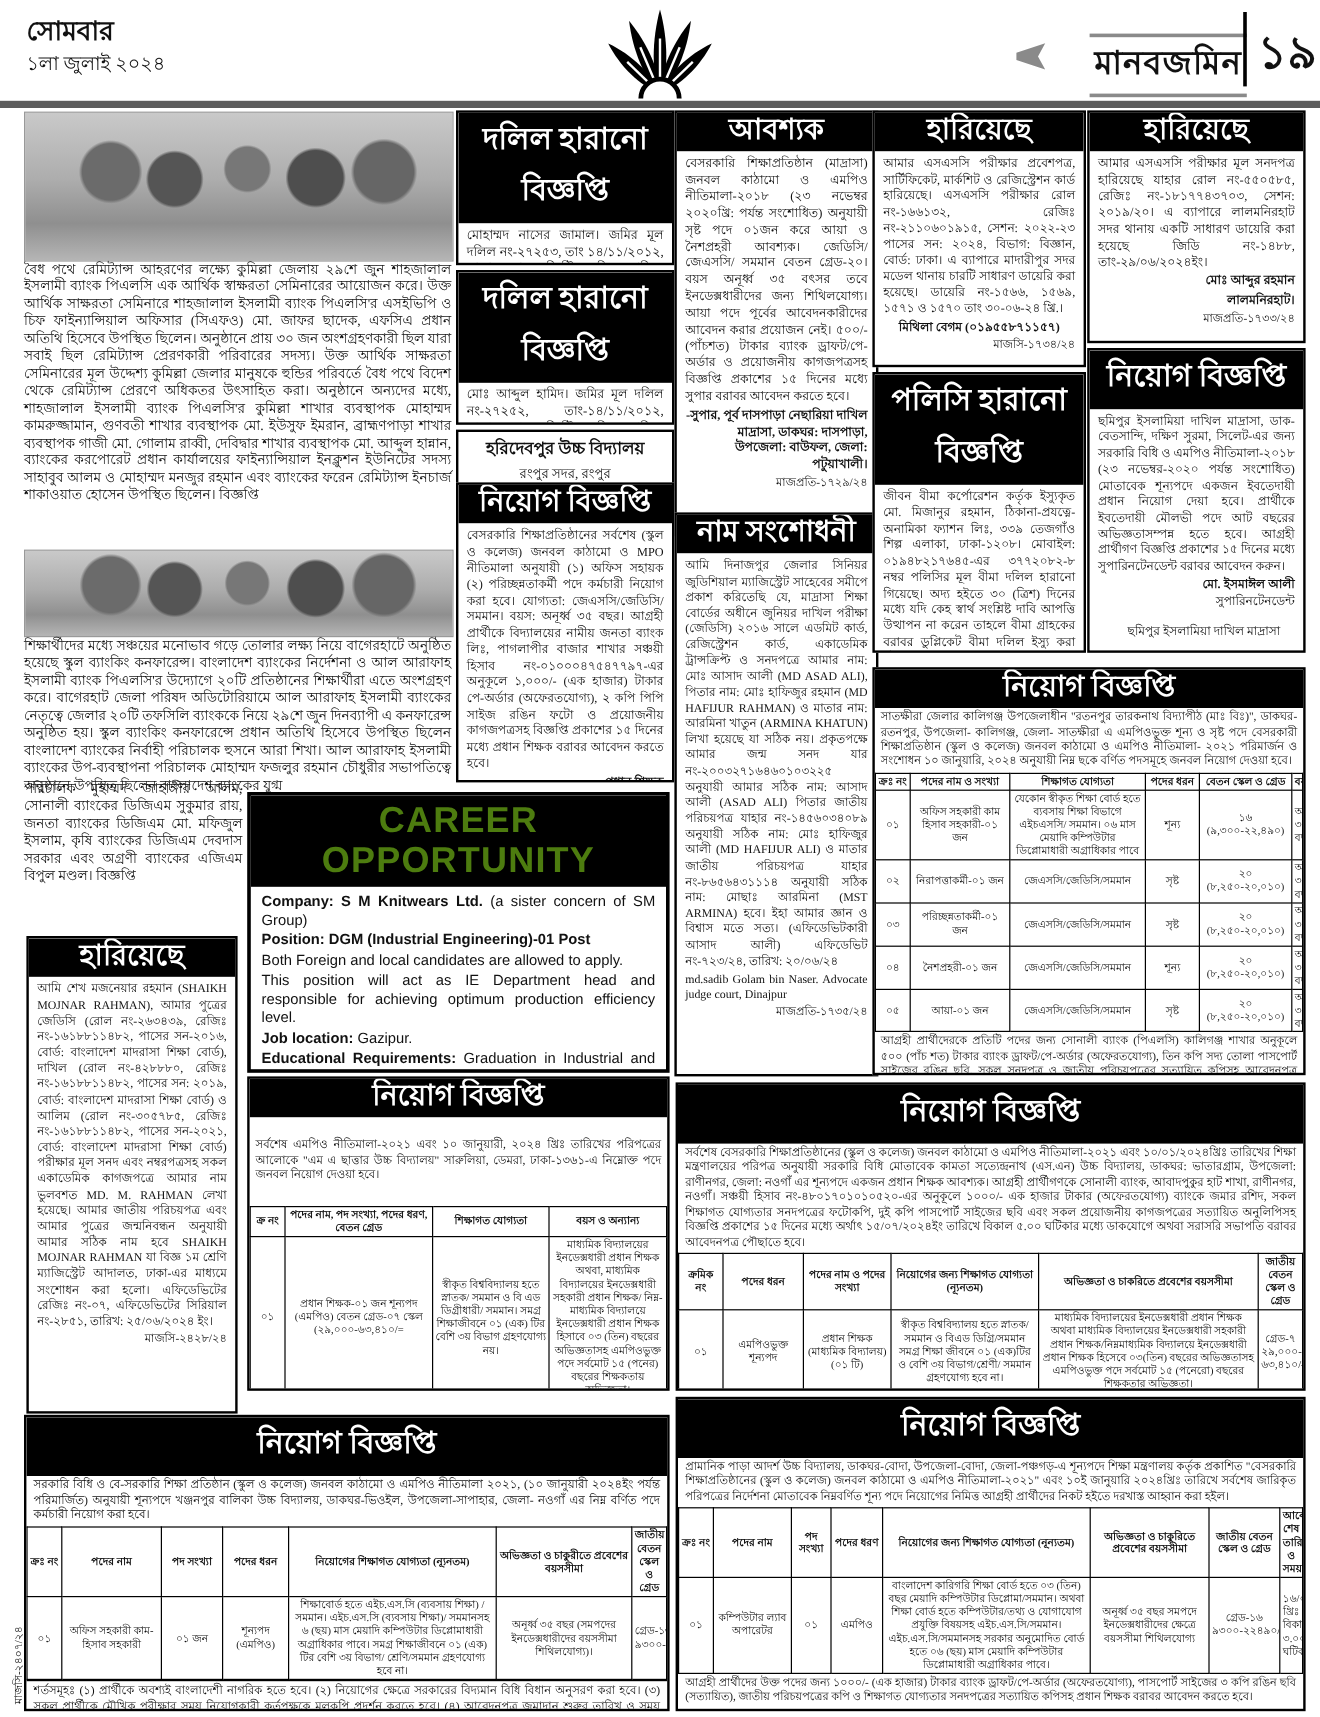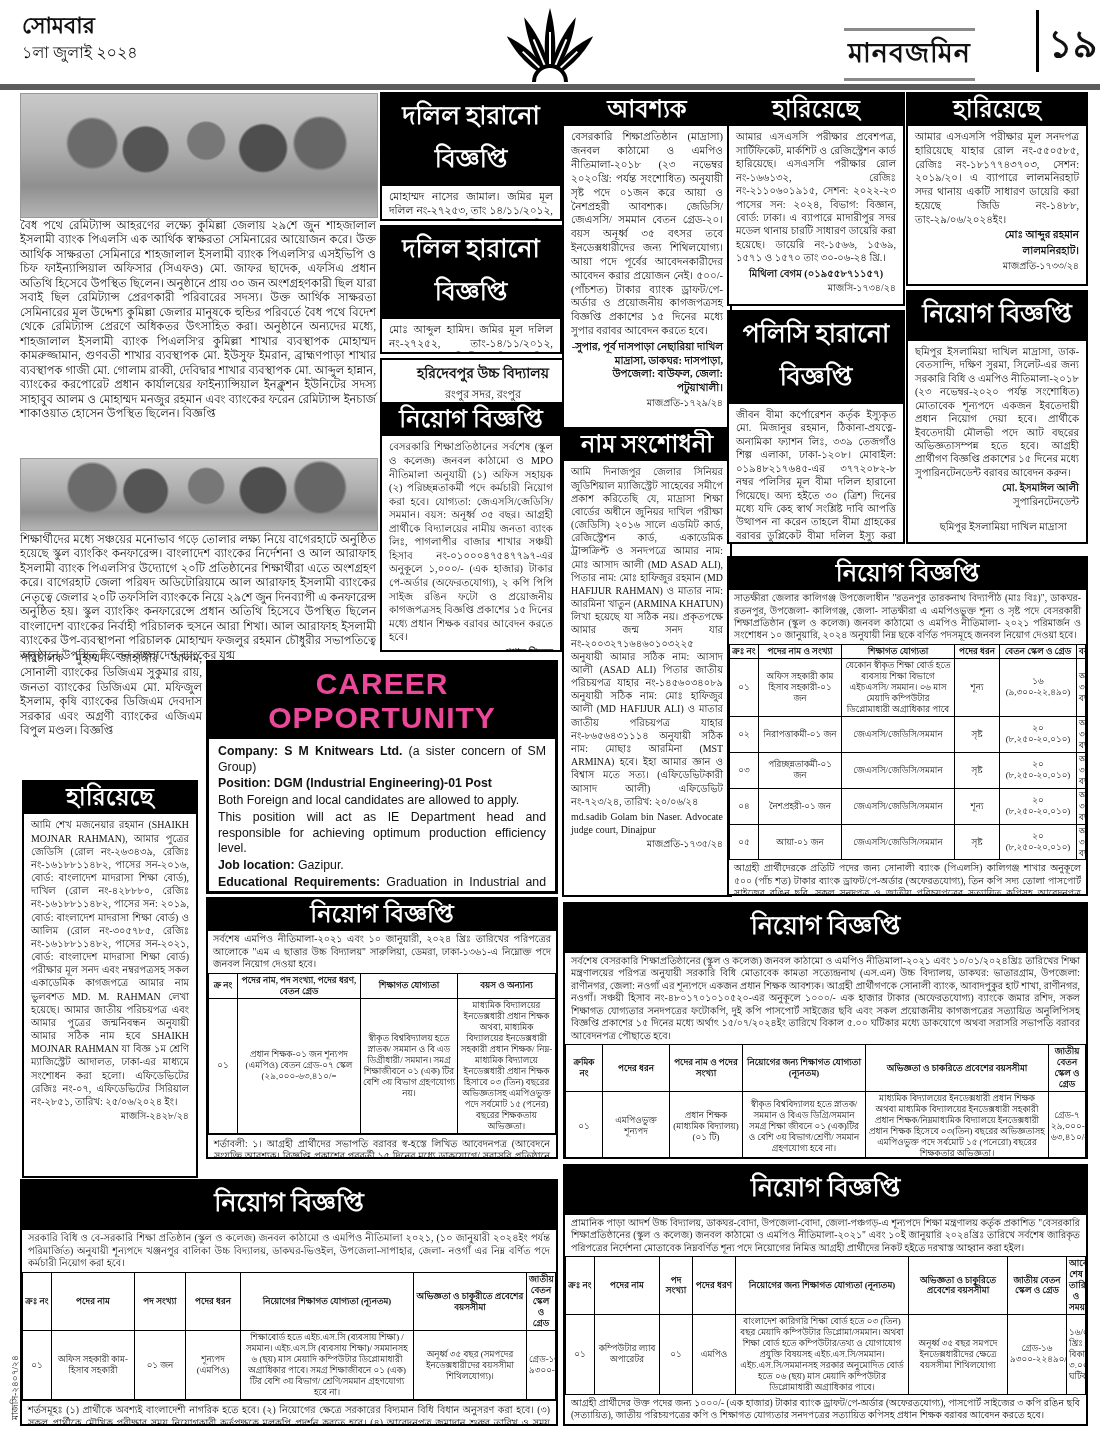--- a/index.html
+++ b/index.html
@@ -17,31 +17,31 @@
   .sig-c{font-weight:bold;text-align:center;}
   .cap{font-size:11.4px;line-height:1.27;text-align:justify;}
   .photo{background:
      radial-gradient(circle at 20% 40%, #6b6b6b 0 8%, transparent 9%),
      radial-gradient(circle at 35% 45%, #555 0 9%, transparent 10%),
      radial-gradient(circle at 52% 38%, #777 0 9%, transparent 10%),
      radial-gradient(circle at 68% 44%, #4e4e4e 0 9%, transparent 10%),
      radial-gradient(circle at 84% 40%, #666 0 8%, transparent 9%),
      linear-gradient(180deg,#c9c9c9 0%,#adadad 45%,#8f8f8f 75%,#b5b5b5 100%);
      border:1px solid #999;}
-  .school-head{border:2px solid #000;text-align:center;font-weight:bold;padding:2px 12px;}
+  .school-head{border:2px solid #000;text-align:center;font-weight:bold;padding:2px 0;}
   table.tbl{border-collapse:collapse;width:100%;font-size:8.8px;table-layout:fixed;}
   .tbl th,.tbl td{border:1px solid #000;padding:1px 2px;text-align:center;vertical-align:middle;
                   overflow:hidden;line-height:1.25;}
   .tbl th{font-weight:bold;}
   .vref{position:absolute;transform:rotate(-90deg);transform-origin:left top;font-size:9px;white-space:nowrap;}
   .rule{position:absolute;background:#5c5c5c;}
   .mast{font-weight:bold;font-size:27px;letter-spacing:1px;border-top:3px solid #8a8a8a;
         border-bottom:3px solid #8a8a8a;padding:1px 4px;background:#fff;}
   .pgnum{font-size:38px;font-weight:bold;}
-  .careerhead{background:#000;color:#ec4899;font-weight:bold;text-align:center;
+  .careerhead{background:#000;color:#4d7c0f;font-weight:bold;text-align:center;
               font-size:30px;font-family:"Liberation Sans",sans-serif;padding:4px 0;letter-spacing:1px;}
   .career-bd{font-family:"Liberation Sans",sans-serif;font-size:12.3px;line-height:1.28;
              padding:5px 9px;text-align:justify;}
   .career-bd p{margin:0 0 1px;}
   .b{font-weight:bold;}
   .terms{font-size:9.6px;line-height:1.3;text-align:justify;padding:3px 6px;border-top:1px solid #000;}
   
   .t-cht th:nth-child(1){width:24px}.t-cht th:nth-child(2){width:118px}.t-cht th:nth-child(3){width:92px}
   .t-rat th:nth-child(1){width:24px}.t-rat th:nth-child(2){width:78px}.t-rat th:nth-child(3){width:108px}
   .t-rat th:nth-child(4){width:40px}.t-rat th:nth-child(5){width:72px}
@@ -83,21 +83,21 @@
           <path d="M0,0 C-7,-16 -7,-40 0,-60 C7,-40 7,-16 0,0 Z" fill="#000"></path>
           <line x1="0" y1="-6" x2="0" y2="-38" stroke="#fff" stroke-width="2"></line>
         </g>
       <path d="M-16,4 A16 16 0 0 1 16,4" fill="#fff" stroke="#000" stroke-width="4"></path>
     </g>
   </svg>
 
   <svg class="abs" style="left:845px;top:34px;" width="30" height="26" viewBox="0 0 30 26">
     <path d="M2 10 L26 2 L20 13 L26 24 L2 16 Z" fill="#8a8a8a"></path>
   </svg>
-  <div class="abs mast" style="left:844px;top:28px;">মানবজমিন</div>
+  <div class="abs mast" style="left:908px;top:28px;">মানবজমিন</div>
   <div class="abs" style="left:1036px;top:10px;width:3px;height:62px;background:#000;"></div>
   <div class="abs pgnum" style="left:1048px;top:14px;">১৯</div>
   <div class="rule" style="left:0;top:84px;width:1100px;height:6px;"></div>
 
   <div class="abs photo" style="left:20px;top:93px;width:356px;height:123px;"></div>
   <div class="abs cap" style="left:20px;top:218px;width:356px;height:238px;">বৈধ পথে রেমিট্যান্স আহরণের লক্ষ্যে কুমিল্লা জেলায় ২৯শে জুন শাহজালাল ইসলামী ব্যাংক পিএলসি এক আর্থিক স্বাক্ষরতা সেমিনারের আয়োজন করে। উক্ত আর্থিক সাক্ষরতা সেমিনারে শাহজালাল ইসলামী ব্যাংক পিএলসি'র এসইভিপি ও চিফ ফাইন্যান্সিয়াল অফিসার (সিএফও) মো. জাফর ছাদেক, এফসিএ প্রধান অতিথি হিসেবে উপস্থিত ছিলেন। অনুষ্ঠানে প্রায় ৩০ জন অংশগ্রহণকারী ছিল যারা সবাই ছিল রেমিট্যান্স প্রেরণকারী পরিবারের সদস্য। উক্ত আর্থিক সাক্ষরতা সেমিনারের মূল উদ্দেশ্য কুমিল্লা জেলার মানুষকে হুন্ডির পরিবর্তে বৈধ পথে বিদেশ থেকে রেমিট্যান্স প্রেরণে অধিকতর উৎসাহিত করা। অনুষ্ঠানে অন্যদের মধ্যে, শাহজালাল ইসলামী ব্যাংক পিএলসি'র কুমিল্লা শাখার ব্যবস্থাপক মোহাম্মদ কামরুজ্জামান, গুণবতী শাখার ব্যবস্থাপক মো. ইউসুফ ইমরান, ব্রাহ্মণপাড়া শাখার ব্যবস্থাপক গাজী মো. গোলাম রাব্বী, দেবিদ্বার শাখার ব্যবস্থাপক মো. আব্দুল হান্নান, ব্যাংকের করপোরেট প্রধান কার্যালয়ের ফাইন্যান্সিয়াল ইনক্লুশন ইউনিটের সদস্য সাহাবুব আলম ও মোহাম্মদ মনজুর রহমান এবং ব্যাংকের ফরেন রেমিট্যান্স ইনচার্জ শাকাওয়াত হোসেন উপস্থিত ছিলেন। বিজ্ঞপ্তি</div>
   <div class="abs photo" style="left:20px;top:458px;width:356px;height:71px;"></div>
   <div class="abs cap" style="left:20px;top:532px;width:356px;height:119px;">শিক্ষার্থীদের মধ্যে সঞ্চয়ের মনোভাব গড়ে তোলার লক্ষ্য নিয়ে বাগেরহাটে অনুষ্ঠিত হয়েছে স্কুল ব্যাংকিং কনফারেন্স। বাংলাদেশ ব্যাংকের নির্দেশনা ও আল আরাফাহ ইসলামী ব্যাংক পিএলসি'র উদ্যোগে ২০টি প্রতিষ্ঠানের শিক্ষার্থীরা এতে অংশগ্রহণ করে। বাগেরহাট জেলা পরিষদ অডিটোরিয়ামে আল আরাফাহ ইসলামী ব্যাংকের নেতৃত্বে জেলার ২০টি তফসিলি ব্যাংককে নিয়ে ২৯শে জুন দিনব্যাপী এ কনফারেন্স অনুষ্ঠিত হয়। স্কুল ব্যাংকিং কনফারেন্সে প্রধান অতিথি হিসেবে উপস্থিত ছিলেন বাংলাদেশ ব্যাংকের নির্বাহী পরিচালক হুসনে আরা শিখা। আল আরাফাহ ইসলামী ব্যাংকের উপ-ব্যবস্থাপনা পরিচালক মোহাম্মদ ফজলুর রহমান চৌধুরীর সভাপতিত্বে অনুষ্ঠানে উপস্থিত ছিলেন বাংলাদেশ ব্যাংকের যুগ্ম</div>
   <div class="abs cap" style="left:20px;top:651px;width:182px;height:128px;">পরিচালক মুহাম্মদ জাহাঙ্গীর আলম, সোনালী ব্যাংকের ডিজিএম সুকুমার রায়, জনতা ব্যাংকের ডিজিএম মো. মফিজুল ইসলাম, কৃষি ব্যাংকের ডিজিএম দেবদাস সরকার এবং অগ্রণী ব্যাংকের এজিএম বিপুল মণ্ডল। বিজ্ঞপ্তি</div>
 
@@ -118,21 +118,21 @@
       <p><span class="b"></span><span>This position will act as IE Department head and responsible for achieving optimum production efficiency level.</span></p>
       <p><span class="b">Job location:</span><span> Gazipur.</span></p>
       <p><span class="b">Educational Requirements:</span><span> Graduation in Industrial and Production Engineering.</span></p>
 
     </div>
 
   </div>
 
   <div class="box" style="left:206px;top:897px;width:352px;height:262px;">
     <div class="bar big">নিয়োগ বিজ্ঞপ্তি</div>
-    <div style="font-size:9.6px;line-height:1.3;text-align:justify;padding:2px 5px;">সর্বশেষ এমপিও নীতিমালা-২০২১ এবং ১০ জানুয়ারী, ২০২৪ খ্রিঃ তারিখের পরিপত্রের আলোকে "এম এ ছাত্তার উচ্চ বিদ্যালয়" সারুলিয়া, ডেমরা, ঢাকা-১৩৬১-এ নিম্নোক্ত পদে জনবল নিয়োগ দেওয়া হবে।</div>
+    <div style="font-size:9.6px;line-height:1.3;text-align:justify;padding:18px 5px;">সর্বশেষ এমপিও নীতিমালা-২০২১ এবং ১০ জানুয়ারী, ২০২৪ খ্রিঃ তারিখের পরিপত্রের আলোকে "এম এ ছাত্তার উচ্চ বিদ্যালয়" সারুলিয়া, ডেমরা, ঢাকা-১৩৬১-এ নিম্নোক্ত পদে জনবল নিয়োগ দেওয়া হবে।</div>
     <table class="tbl t-cht">
       <tbody>
           <tr>
             <th>ক্র নং</th>
             <th>পদের নাম, পদ সংখ্যা, পদের ধরণ, বেতন গ্রেড</th>
             <th>শিক্ষাগত যোগ্যতা</th>
             <th>বয়স ও অন্যান্য</th>
           </tr>
       </tbody>
         <tbody>

